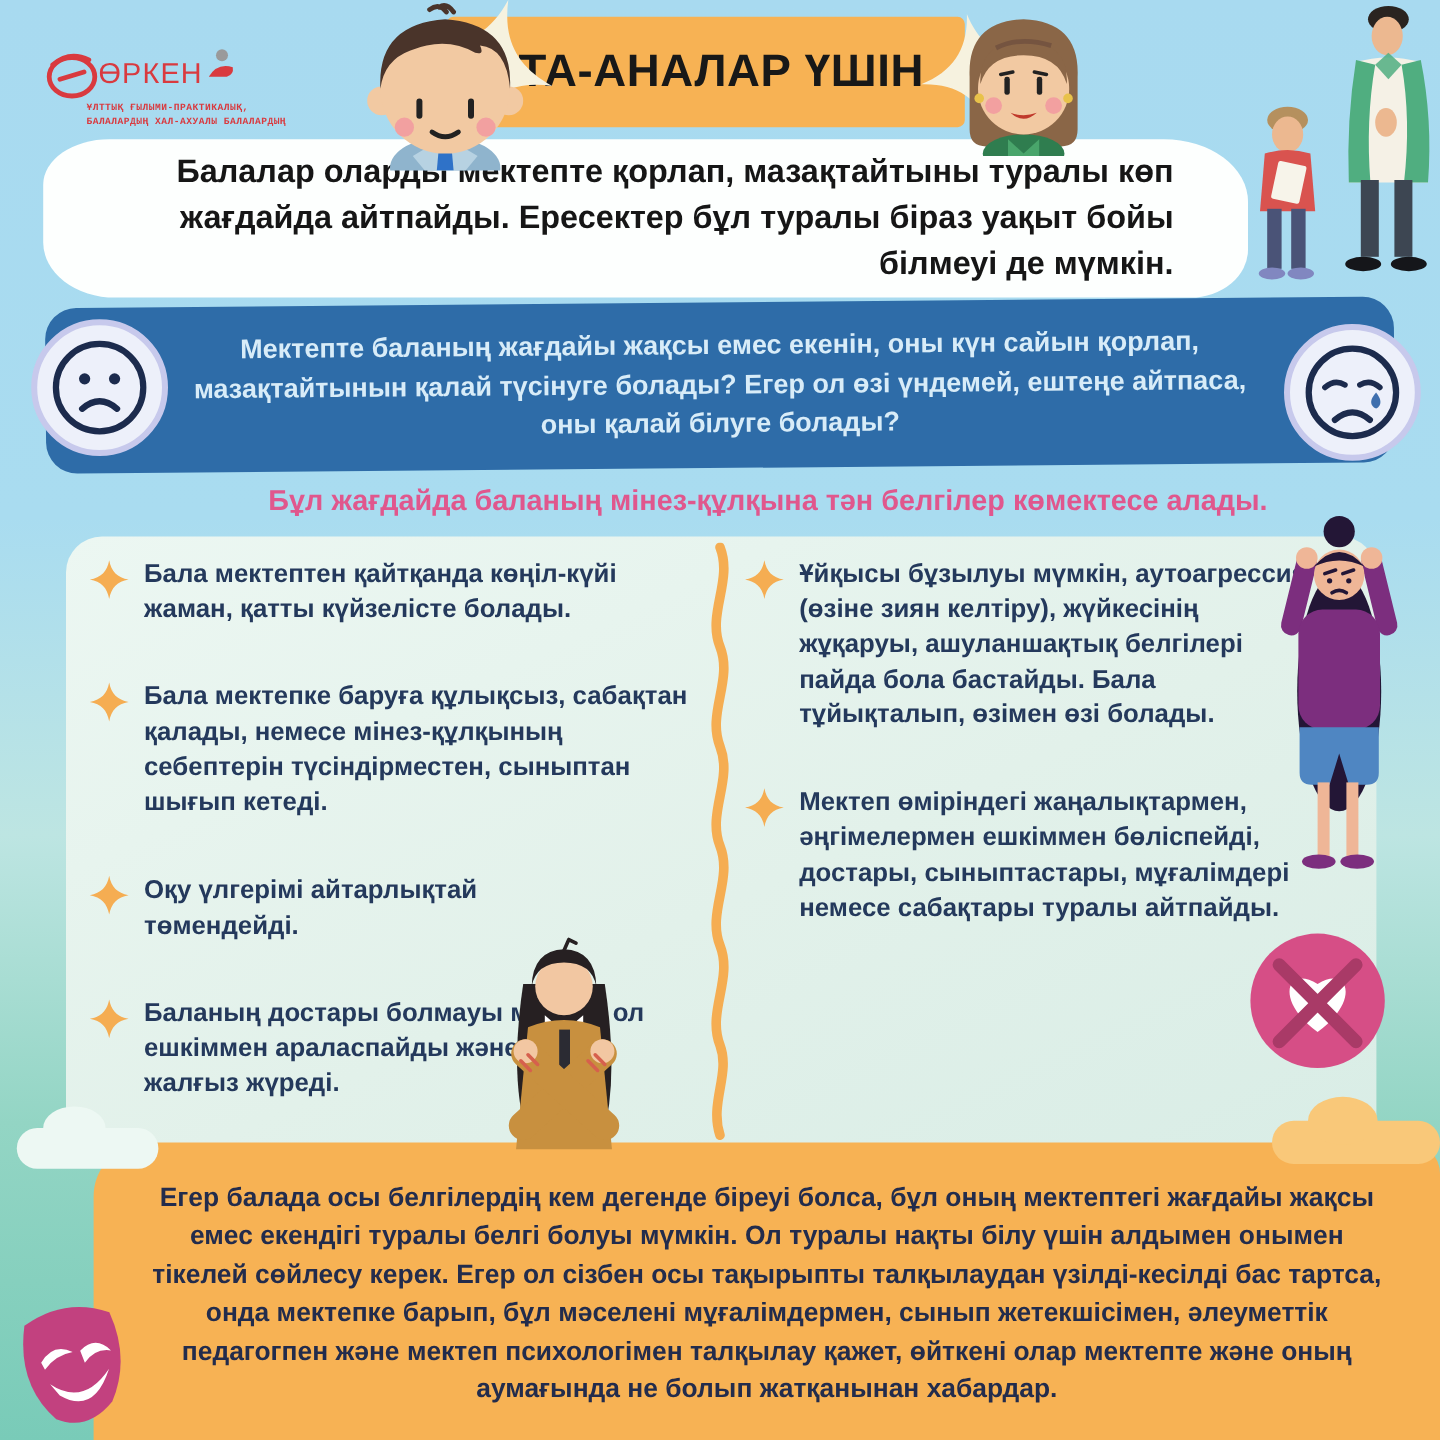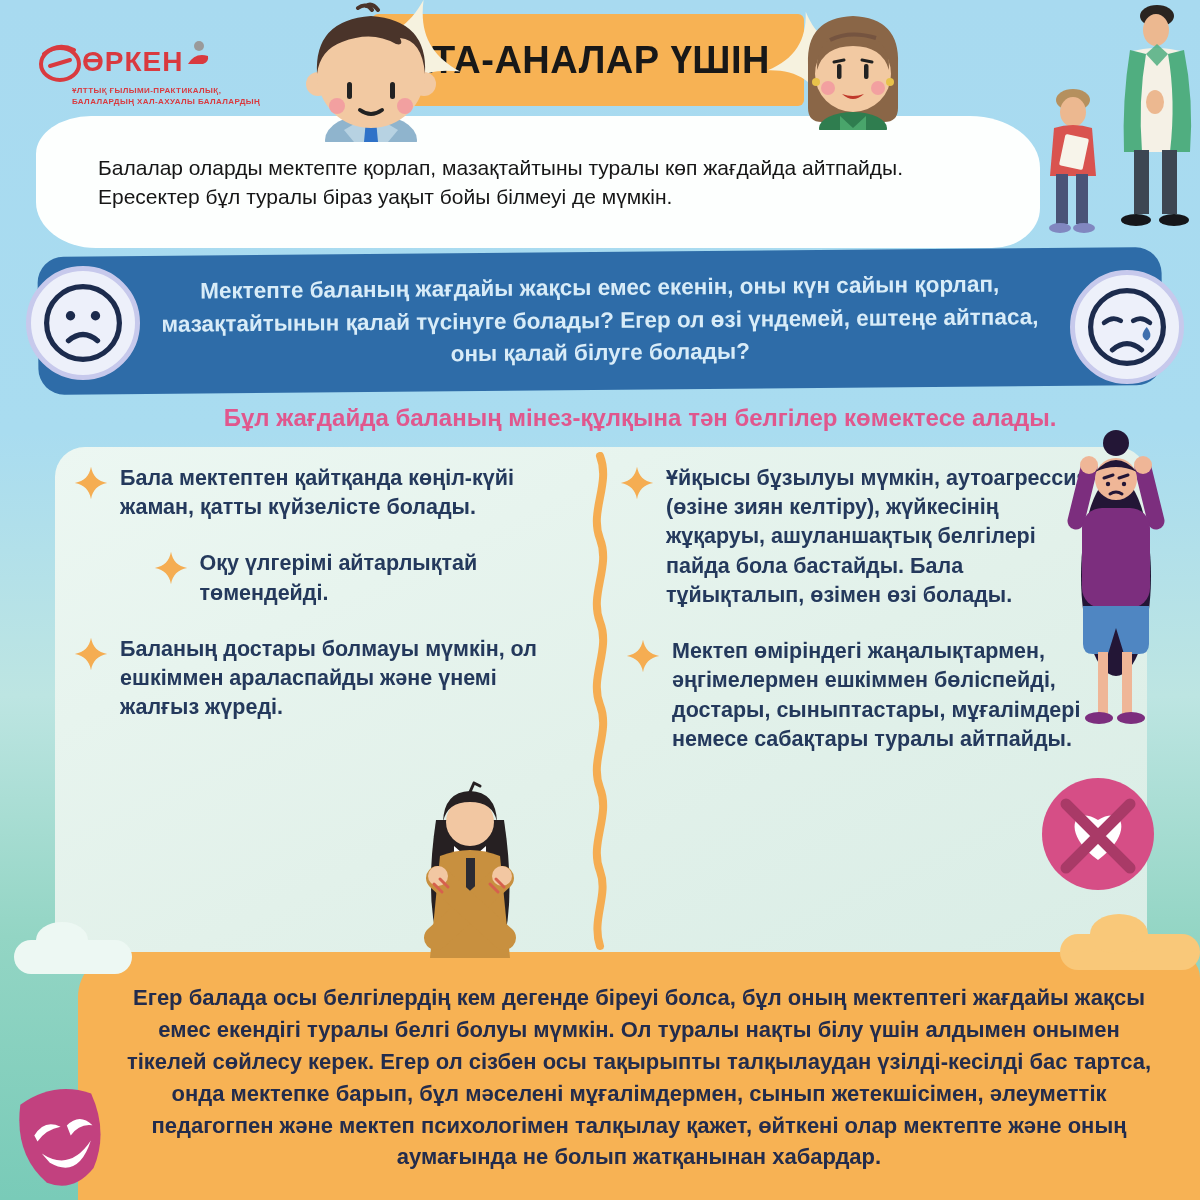--- a/index.html
+++ b/index.html
@@ -4,49 +4,49 @@
 <style>
   html,body{margin:0;padding:0;}
   body{font-family:"Liberation Sans",sans-serif;}
   .poster{position:relative;width:1200px;height:1200px;overflow:hidden;
     background:linear-gradient(180deg,#a8daf0 0%,#a9dcf0 36%,#bde5e2 58%,#93d5c4 78%,#79cbb8 100%);}
   .abs{position:absolute;}
 
   
   .logo{left:38px;top:40px;width:230px;z-index:6;}
   .logo-row{display:flex;align-items:center;}
-  .logo-word{color:#d93a3f;font-size:28px;font-weight:700;letter-spacing:1px;line-height:1;}
-  .logo-sub{color:#d93a3f;font-size:8px;font-weight:700;letter-spacing:.4px;margin:2px 0 0 34px;line-height:1.35;}
+  .logo-word{color:#d93a3f;font-size:24px;font-weight:400;letter-spacing:1px;line-height:1;}
+  .logo-sub{color:#d93a3f;font-size:8px;font-weight:700;letter-spacing:.4px;margin:2px 0 0 34px;line-height:1.35;font-family:Liberation Mono, monospace;}
   .title-box{left:372px;top:14px;width:432px;height:92px;background:#f7b254;border-radius:6px;z-index:3;
     display:flex;align-items:center;justify-content:center;}
   .title-text{font-size:38px;font-weight:800;color:#181818;letter-spacing:.5px;}
   .star-cream{z-index:4;}
   .avatar{z-index:5;}
   .illu-man-boy{left:1018px;top:0;z-index:5;}
 
   
   .band-intro{left:36px;top:116px;width:1004px;height:132px;background:#fdfffe;z-index:2;
     border-radius:55px 70px 48px 60px / 38px 52px 40px 46px;
     display:flex;align-items:center;justify-content:center;}
-  .intro-text{width:880px;text-align:left;font-size:21px;font-weight:400;color:#161616;line-height:1.4;}
+  .intro-text{width:880px;text-align:right;font-size:27px;font-weight:700;color:#161616;line-height:1.4;}
 
   
   .banner-question{left:38px;top:252px;width:1124px;height:138px;background:#2e6ca8;border-radius:26px;
     transform:rotate(-.5deg);z-index:2;display:flex;align-items:center;justify-content:center;}
   .question-text{width:880px;text-align:center;font-size:22.5px;font-weight:800;color:#d8ecf8;line-height:1.45;}
   .face-circle{width:104px;height:104px;border-radius:50%;background:#edf0fa;border:5px solid #c7c9ec;z-index:3;}
   .face-left{left:26px;top:266px;}
   .face-right{left:1070px;top:270px;}
 
   .subtitle-pink{left:0;top:404px;width:1200px;text-align:center;font-size:24px;font-weight:800;color:#e0578d;z-index:2;padding-left:40px;}
 
   
   .panel{left:55px;top:447px;width:1092px;height:512px;border-radius:30px;z-index:1;
     background:linear-gradient(155deg,#ecf7f2 0%,#e2f1ea 55%,#d9ede6 100%);}
-  .col{z-index:4;display:flex;flex-direction:column;gap:27px;align-items:center;}
+  .col{z-index:4;display:flex;flex-direction:column;gap:44px;}
   .col-left{left:74px;top:464px;width:505px;}
   .col-right{left:620px;top:464px;width:478px;}
   .sign-item{display:flex;align-items:flex-start;}
   .sparkle-icon{width:34px;height:34px;flex:0 0 34px;margin:2px 12px 0 0;}
   .sign-text{font-size:21.5px;font-weight:700;color:#24395c;line-height:1.36;}
   .divider{left:576px;top:452px;z-index:3;}
 
   .illu-distressed{left:1050px;top:426px;z-index:5;}
   .icon-no-love{left:1042px;top:778px;width:112px;height:112px;border-radius:50%;background:#d64e86;z-index:6;}
   .illu-refusing{left:394px;top:780px;z-index:5;}
@@ -191,20 +191,26 @@
     <div class="sign-item">
       <svg class="sparkle-icon" viewBox="0 0 40 40">
           <path d="M20 1 C22 12 28 18 39 20 C28 22 22 28 20 39 C18 28 12 22 1 20 C12 18 18 12 20 1 Z" fill="#f5ad52"></path>
         </svg>
       <div class="sign-text">Бала мектептен қайтқанда көңіл-күйі жаман, қатты күйзелісте болады.</div>
     </div>
     <div class="sign-item">
       <svg class="sparkle-icon" viewBox="0 0 40 40">
           <path d="M20 1 C22 12 28 18 39 20 C28 22 22 28 20 39 C18 28 12 22 1 20 C12 18 18 12 20 1 Z" fill="#f5ad52"></path>
         </svg>
+      <div class="sign-text">Бала мектепке баруға құлықсыз, сабақтан қалады, немесе мінез-құлқының себептерін түсіндірместен, сыныптан шығып кетеді.</div>
+    </div>
+    <div class="sign-item">
+      <svg class="sparkle-icon" viewBox="0 0 40 40">
+          <path d="M20 1 C22 12 28 18 39 20 C28 22 22 28 20 39 C18 28 12 22 1 20 C12 18 18 12 20 1 Z" fill="#f5ad52"></path>
+        </svg>
       <div class="sign-text" style="max-width:300px">Оқу үлгерімі айтарлықтай төмендейді.</div>
     </div>
     <div class="sign-item">
       <svg class="sparkle-icon" viewBox="0 0 40 40">
           <path d="M20 1 C22 12 28 18 39 20 C28 22 22 28 20 39 C18 28 12 22 1 20 C12 18 18 12 20 1 Z" fill="#f5ad52"></path>
         </svg>
       <div class="sign-text">Баланың достары болмауы мүмкін, ол ешкіммен араласпайды және үнемі жалғыз жүреді.</div>
     </div>
   </div>
 

